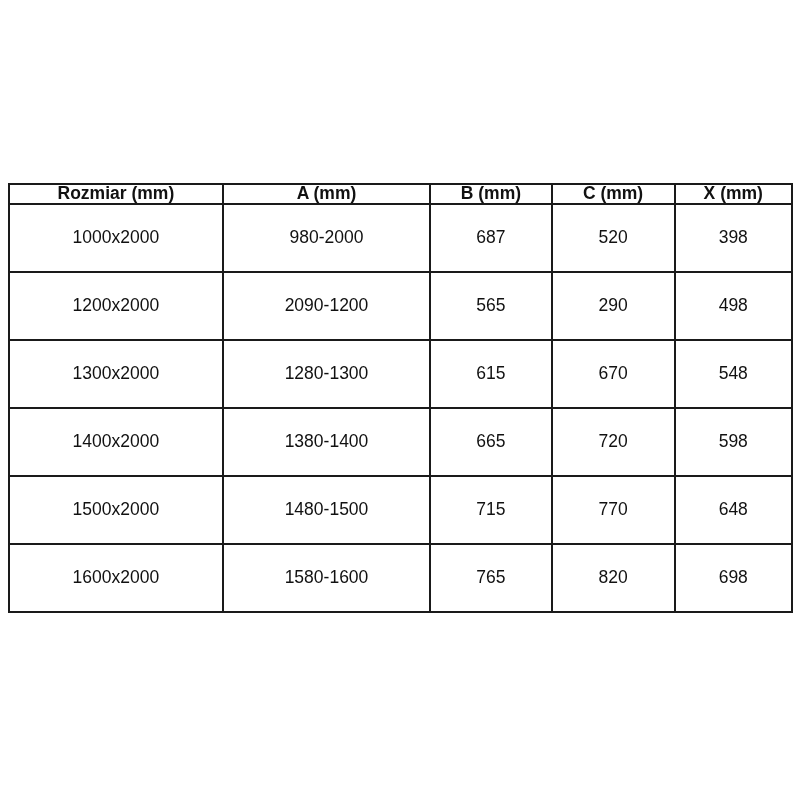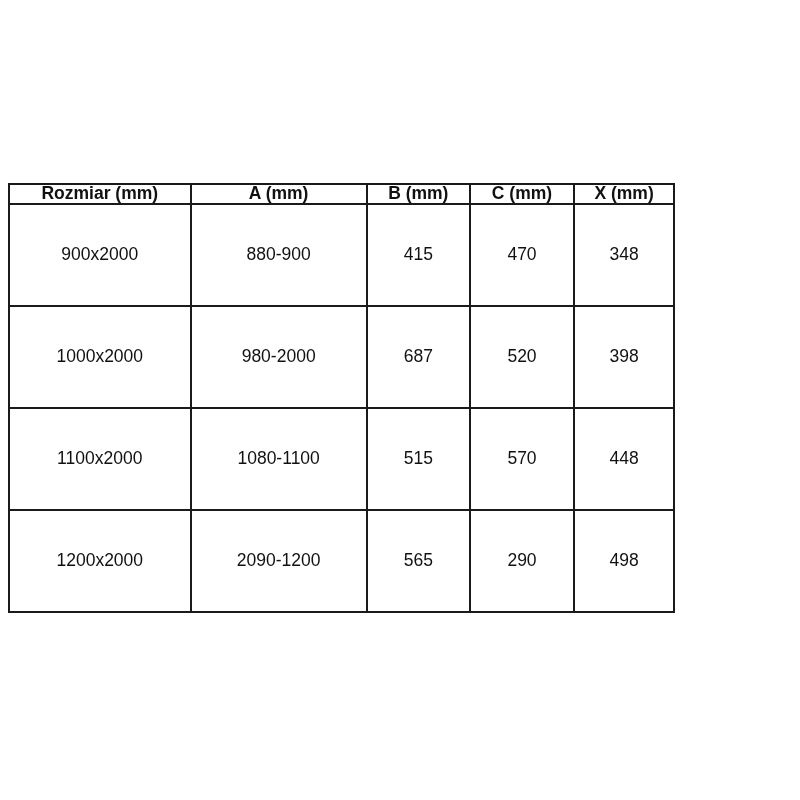--- a/index.html
+++ b/index.html
@@ -14,21 +14,21 @@
   .page {
     position: relative;
     width: 800px;
     height: 800px;
     background: #ffffff;
   }
   table.size-table {
     position: absolute;
     left: 8px;
     top: 183px;
-    width: 667px;
+    width: 785px;
     height: 430px;
     border-collapse: collapse;
     table-layout: fixed;
     padding-left: 32px;
   }
   table.size-table th,
   table.size-table td {
     border: 2px solid #1a1a1a;
     text-align: center;
     vertical-align: middle;
@@ -63,42 +63,56 @@
       <tr>
         <th>Rozmiar (mm)</th>
         <th>A (mm)</th>
         <th>B (mm)</th>
         <th>C (mm)</th>
         <th>X (mm)</th>
       </tr>
     </thead>
     <tbody>
       <tr>
-        <td>900x2000</td>
-        <td>880-900</td>
-        <td>415</td>
-        <td>470</td>
-        <td>348</td>
-      </tr>
-      <tr>
         <td>1000x2000</td>
         <td>980-2000</td>
         <td>687</td>
         <td>520</td>
         <td>398</td>
-      </tr>
-      <tr>
-        <td>1100x2000</td>
-        <td>1080-1100</td>
-        <td>515</td>
-        <td>570</td>
-        <td>448</td>
       </tr>
       <tr>
         <td>1200x2000</td>
         <td>2090-1200</td>
         <td>565</td>
         <td>290</td>
         <td>498</td>
       </tr>
+      <tr>
+        <td>1300x2000</td>
+        <td>1280-1300</td>
+        <td>615</td>
+        <td>670</td>
+        <td>548</td>
+      </tr>
+      <tr>
+        <td>1400x2000</td>
+        <td>1380-1400</td>
+        <td>665</td>
+        <td>720</td>
+        <td>598</td>
+      </tr>
+      <tr>
+        <td>1500x2000</td>
+        <td>1480-1500</td>
+        <td>715</td>
+        <td>770</td>
+        <td>648</td>
+      </tr>
+      <tr>
+        <td>1600x2000</td>
+        <td>1580-1600</td>
+        <td>765</td>
+        <td>820</td>
+        <td>698</td>
+      </tr>
     </tbody>
   </table>
 </div>
 
 </body></html>

